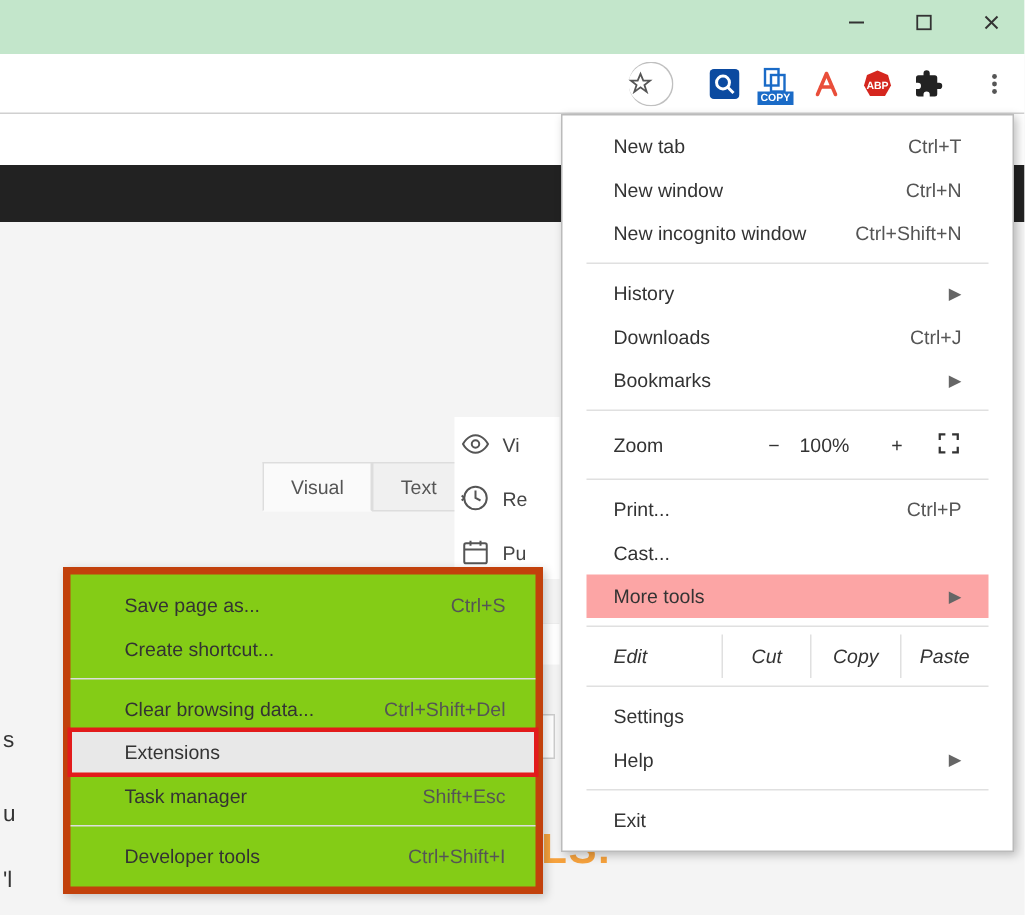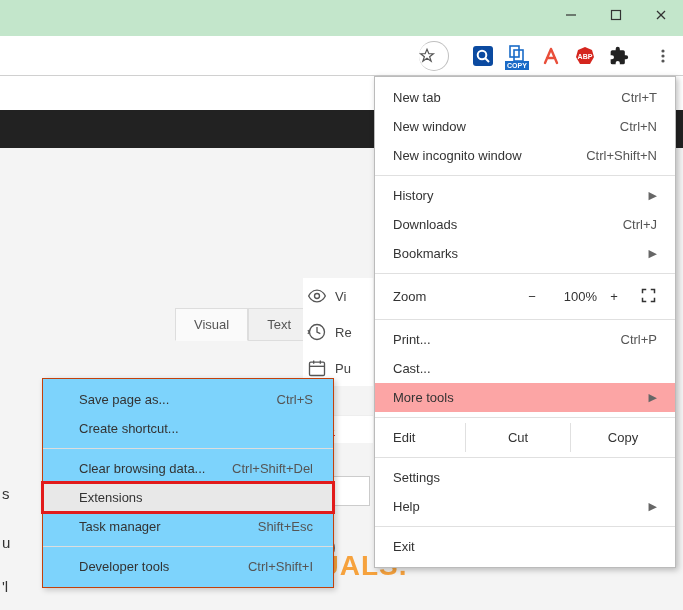--- a/index.html
+++ b/index.html
@@ -20,40 +20,40 @@
     .tab.active { background: #fafafa; border-bottom: 1px solid #fafafa; }
     
     .side-icons { position: absolute; top: 168px; left: 303px; width: 70px; background: #fff; }
     .side-row { display: flex; align-items: center; gap: 8px; padding: 8px 4px; color: #444; }
     .side-row svg { flex: 0 0 20px; }
     .move-link { position: absolute; top: 305px; left: 303px; color: #c00; text-decoration: underline; padding: 6px 0; border-top: 1px solid #eee; width: 70px; font-size: 13px; background: #fff; }
     
     .corner-text { position: absolute; left: 2px; color: #333; font-size: 15px; }
     .whitebox { position: absolute; top: 366px; left: 292px; width: 78px; height: 30px; border: 1px solid #ccc; background: #fff; }
     
-    .submenu { position: absolute; top: 378px; left: 42px; width: 292px; background: #7dd3fc; border: 1px solid #c2410c; box-shadow: 2px 2px 6px rgba(0,0,0,.2); padding: 6px 0; }
+    .submenu { position: absolute; top: 378px; left: 42px; width: 320px; background: #84cc16; border: 5px solid #c2410c; box-shadow: 2px 2px 6px rgba(0,0,0,.2); padding: 6px 0; }
     .submenu-item { display: flex; justify-content: space-between; padding: 7px 20px 7px 36px; color: #333; }
     .submenu-item.highlighted { background: #e8e8e8; outline: 3px solid #e21b1b; outline-offset: -1px; position: relative; z-index: 2; }
     .submenu-divider { height: 1px; background: #ddd; margin: 5px 0; }
     .shortcut { color: #555; text-align: right; }
     
-    .main-menu { position: absolute; top: 76px; left: 374px; width: 302px; background: #fff; border: 1px solid #bbb; box-shadow: 2px 2px 6px rgba(0,0,0,.25); padding: 6px 0; z-index: 5; }
+    .main-menu { position: absolute; top: 76px; left: 374px; width: 302px; background: #fff; border: 1px solid #bbb; box-shadow: 2px 2px 6px rgba(0,0,0,.25); padding: 6px 16px; z-index: 5; }
     .menu-row { display: flex; justify-content: space-between; align-items: center; padding: 7px 18px; color: #333; }
     .menu-row.hover { background: #fca5a5; }
     .menu-divider { height: 1px; background: #e0e0e0; margin: 5px 0; }
     .right-col { color: #555; display: flex; align-items: center; gap: 6px; }
     .caret { font-size: 11px; color: #666; }
     
     .zoom-row { display: flex; align-items: center; padding: 4px 10px 4px 18px; }
     .zoom-label { flex: 1; }
     .zoom-ctrl { width: 34px; text-align: center; padding: 6px 0; }
-    .zoom-val { width: 48px; text-align: right; }
+    .zoom-val { width: 48px; text-align: left; }
     .full-icon { width: 34px; text-align: center; }
     
-    .edit-row { display: flex; align-items: flex-end; }
+    .edit-row { display: flex; align-items: flex-end; font-style: italic; }
     .edit-label { padding: 7px 18px; width: 90px; }
     .edit-btn { flex: 1; text-align: center; padding: 7px 0; border-left: 1px solid #e0e0e0; }
     
     .watermark { position: absolute; top: 440px; left: 260px; font-size: 28px; font-weight: bold; color: #3a3a3a; letter-spacing: 1px; opacity: .85; z-index: 0; }
     .watermark .orange { color: #f7941e; }
     .wm-face { position: absolute; top: 418px; left: 300px; width: 40px; height: 40px; z-index: 0; }
   </style>
 </head>
 <body>
 
@@ -249,20 +249,21 @@
     </div>
   <div class="menu-row hover">
       <span>More tools</span>
       <span class="right-col caret">▶</span>
     </div>
   <div class="menu-divider"></div>
   <div class="edit-row">
     <span class="edit-label">Edit</span>
     <span class="edit-btn">Cut</span>
     <span class="edit-btn">Copy</span>
+    <span class="edit-btn">Paste</span>
   </div>
   <div class="menu-divider"></div>
   <div class="menu-row">
       <span>Settings</span>
     </div>
   <div class="menu-row">
       <span>Help</span>
       <span class="right-col caret">▶</span>
     </div>
   <div class="menu-divider"></div>

